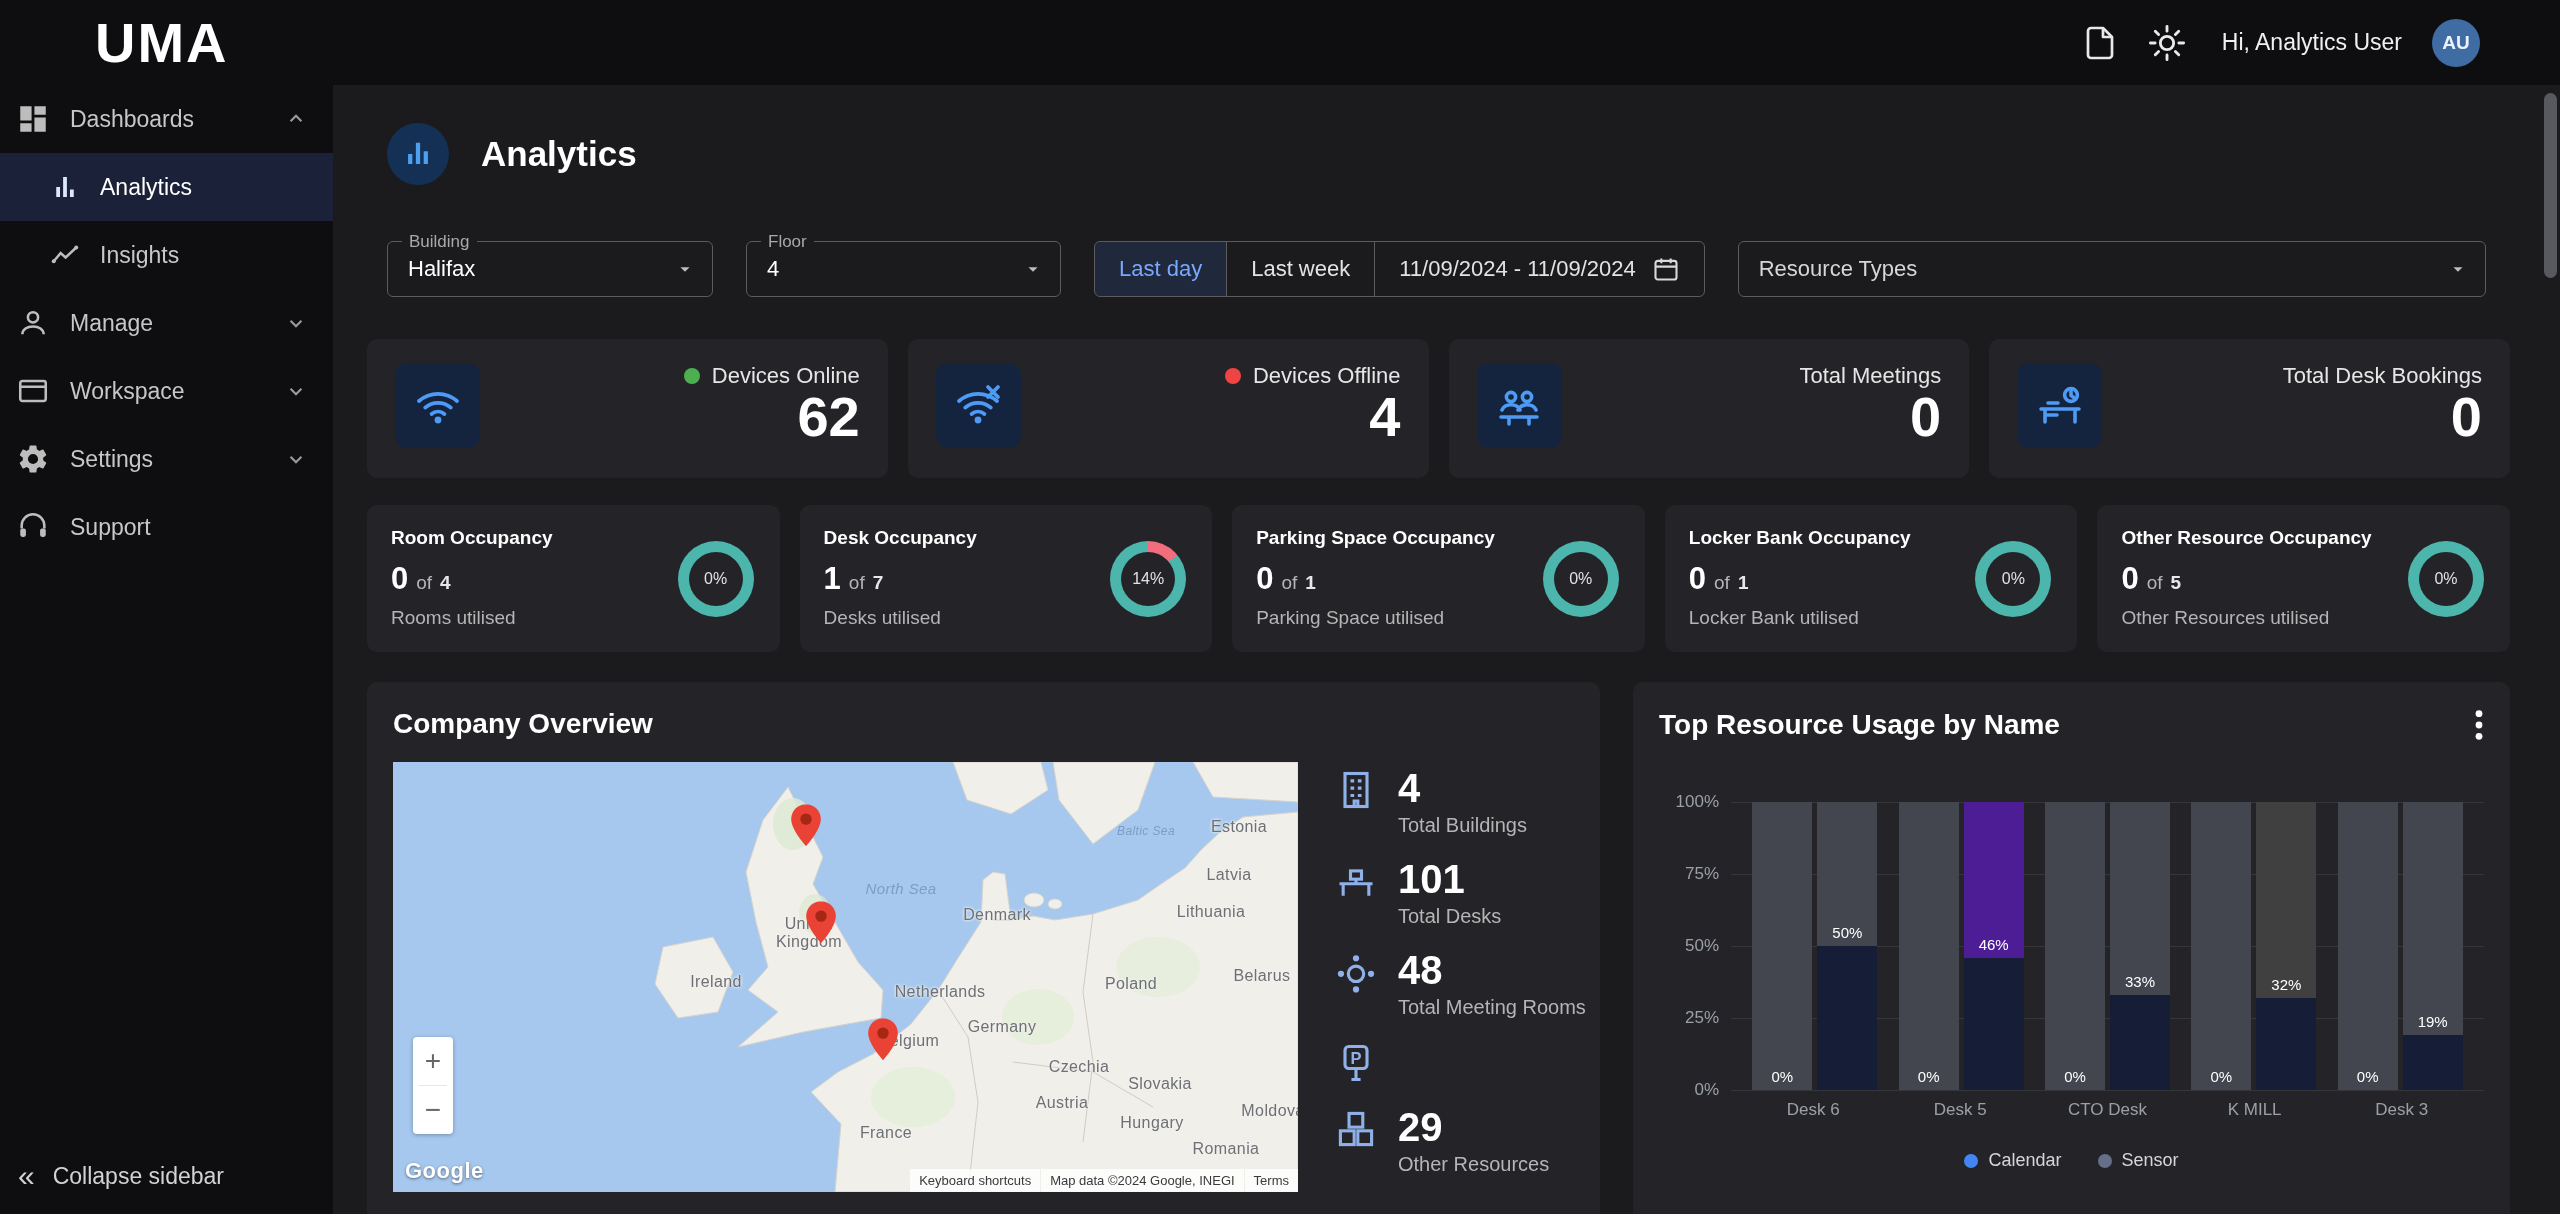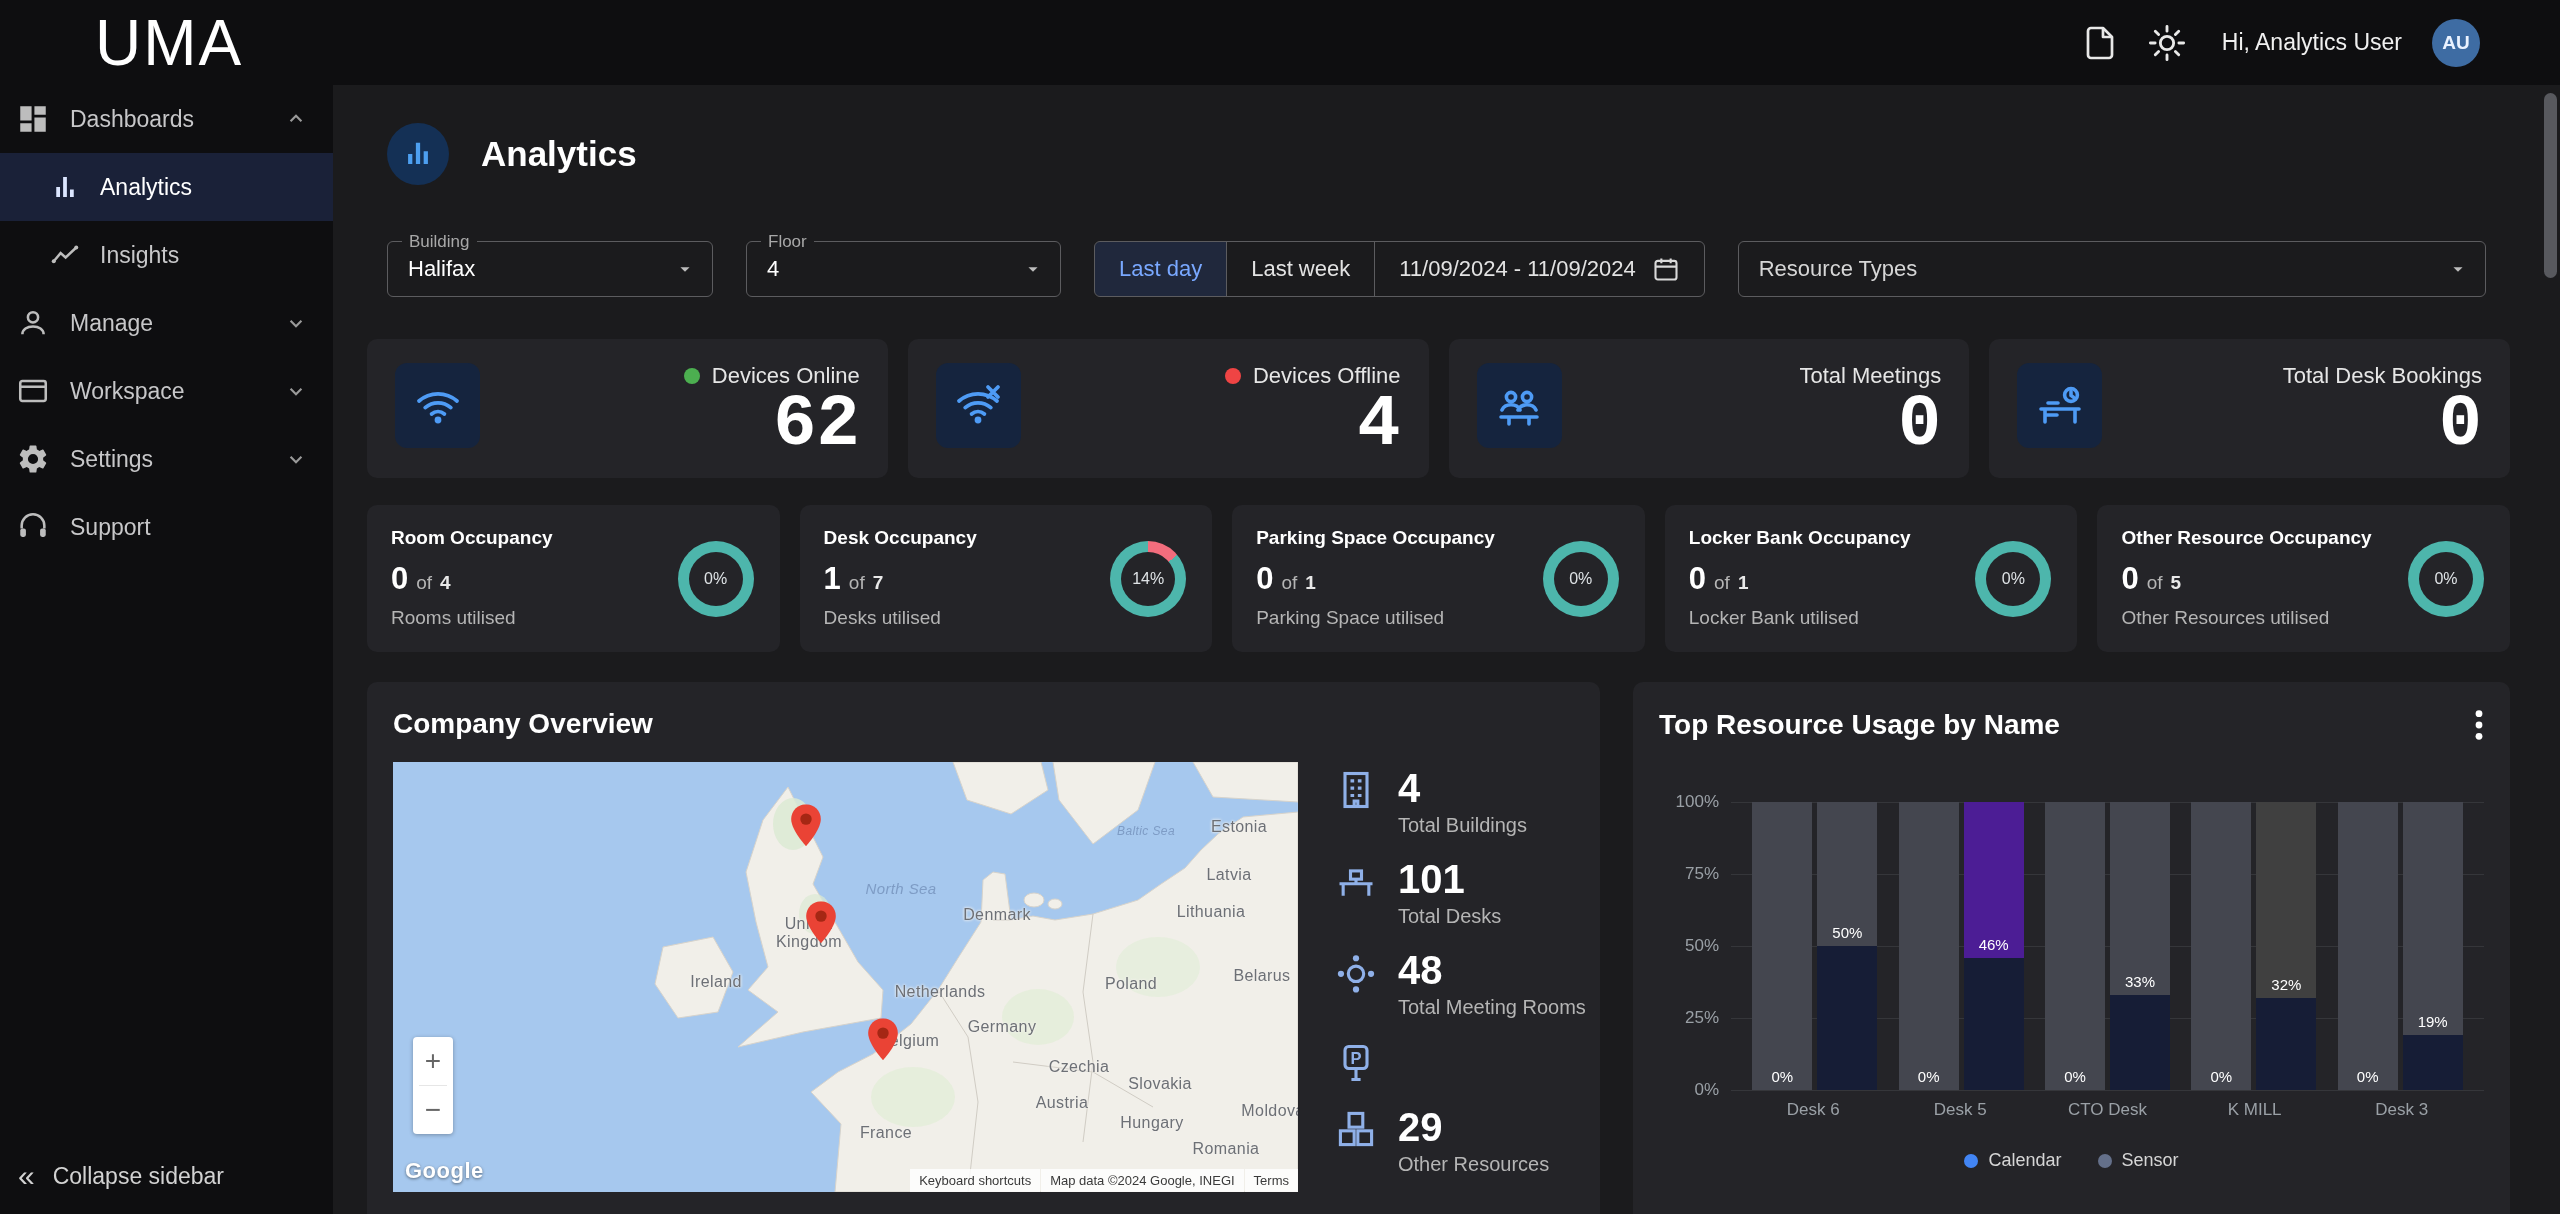--- a/index.html
+++ b/index.html
@@ -2,21 +2,21 @@
 <html><head>
 <meta charset="utf-8">
 <style>
   * { margin:0; padding:0; box-sizing:border-box; }
   html,body { width:2560px; height:1214px; overflow:hidden; background:#1b1b1d;
     font-family:"Liberation Sans", sans-serif; color:#fff; }
 
   
   .topbar { position:fixed; top:0; left:0; width:2560px; height:85px; background:#0e0e10;
     display:flex; align-items:center; justify-content:space-between; z-index:20; }
-  .logo { margin-left:95px; font-size:64px; font-weight:400; letter-spacing:2px; color:#fff; }
+  .logo { margin-left:95px; font-size:56px; font-weight:700; letter-spacing:2px; color:#fff; }
   .topbar-right { display:flex; align-items:center; gap:30px; margin-right:80px; }
   .icon-btn { background:none; border:none; cursor:pointer; display:flex; align-items:center; }
   .greeting { font-size:23px; color:#f0f0f0; margin-left:6px; }
   .avatar { width:48px; height:48px; border-radius:50%; background:#3e6ca3; display:flex;
     align-items:center; justify-content:center; font-size:19px; font-weight:700; color:#eaf2ff; }
 
   
   .shell { position:absolute; top:85px; left:0; right:0; bottom:0; display:flex; }
   .sidebar { width:333px; flex:none; background:#0e0e10; position:relative; }
   .side-item { height:68px; display:flex; align-items:center; gap:20px; padding:0 24px 0 16px;
@@ -54,21 +54,21 @@
   
   .stats-row { display:flex; gap:20px; margin-top:42px; }
   .stat-card { flex:1; background:#242428; border-radius:10px; padding:24px 28px; height:139px;
     display:flex; }
   .tile { width:85px; height:85px; border-radius:12px; background:#15243e; display:flex;
     align-items:center; justify-content:center; flex:none; }
   .stat-right { margin-left:auto; display:flex; flex-direction:column; 
     align-items:flex-end; }
   .stat-label-row { display:flex; align-items:center; gap:12px; font-size:22px; color:#e6e6e6; }
   .dot { width:16px; height:16px; border-radius:50%; flex:none; }
-  .stat-value { font-size:72px; font-weight:700; line-height:1;font-family:Liberation Mono, monospace; }
+  .stat-value { font-size:56px; font-weight:700; line-height:1; }
 
   
   .occ-row { display:flex; gap:20px; margin-top:27px; }
   .occ-card { flex:1; background:#242428; border-radius:10px; padding:22px 24px; height:147px;
     position:relative; }
   .occ-title { font-size:19px; font-weight:700; }
   .occ-value-row { margin-top:12px; display:flex; align-items:baseline; gap:8px; }
   .occ-used { font-size:31px; font-weight:700; color:#fff; }
   .occ-of { font-size:19px; color:#b5b5b5; }
   .occ-total { font-size:19px; font-weight:700; color:#e8e8e8; }

